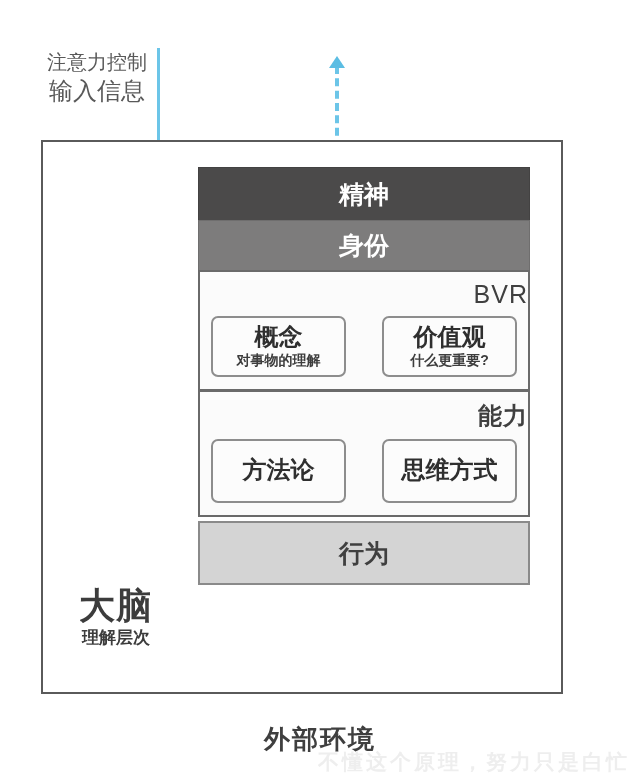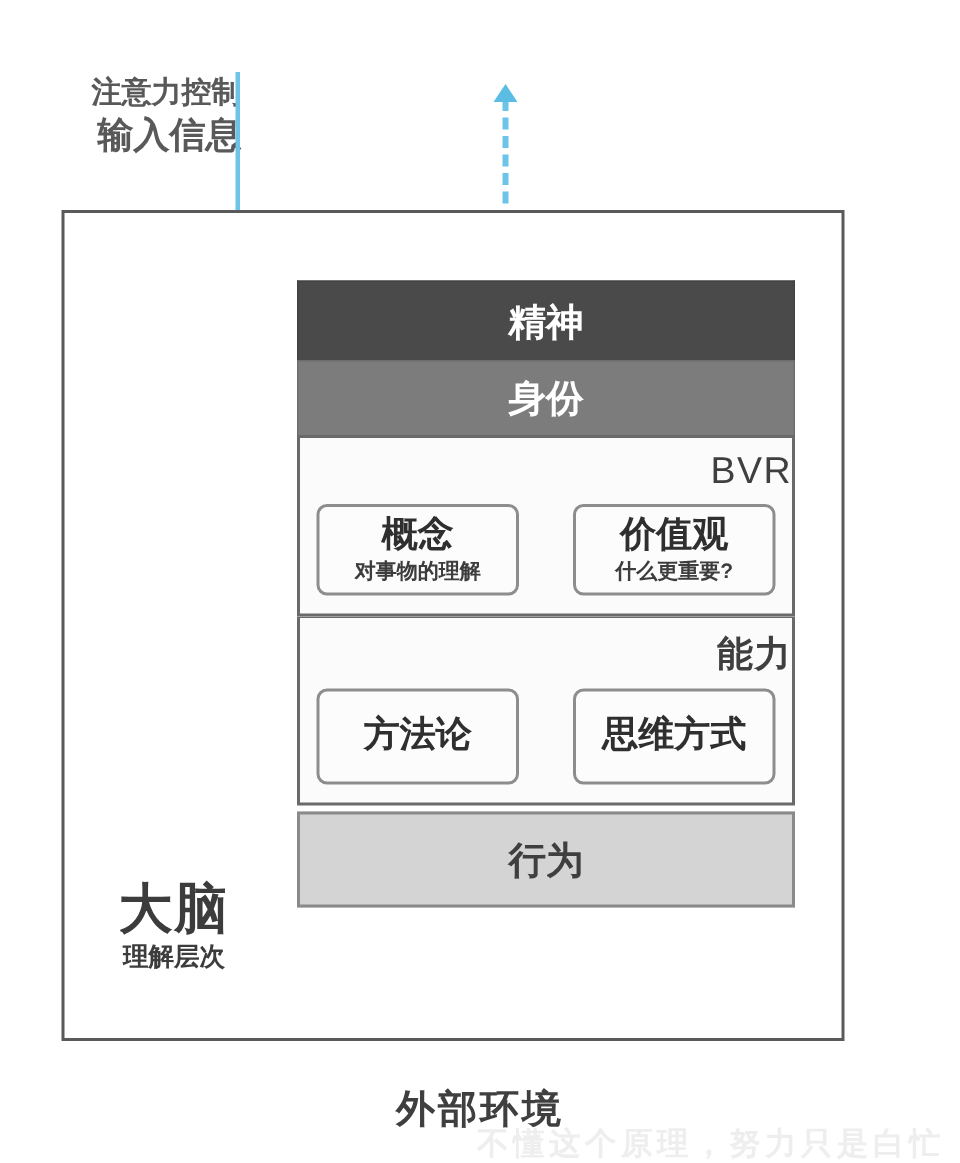--- a/index.html
+++ b/index.html
@@ -22,24 +22,24 @@
     width: 640px;
     height: 775px;
   }
 
   
   .attn-label {
     position: absolute;
     left: 33px;
     top: 52px;
     width: 128px;
-    text-align: right;
+    text-align: center;
     line-height: 1.08;
     color: #595959;
-    font-weight: bold;
+    font-weight: normal;
     white-space: nowrap;
   }
   .attn-label .l1 { font-size: 20px; letter-spacing: 0px; display:block; }
   .attn-label .l2 { font-size: 24px; letter-spacing: 0px; display:block; margin-top: 4px;}
 
   
   .blue-v {
     position: absolute;
     left: 157px;
     top: 48px;
@@ -158,21 +158,20 @@
     letter-spacing: 0px;
   }
 
   
   .stack {
     position: absolute;
     left: 198px;
     top: 167px;
     width: 332px;
     box-sizing: border-box;
-    margin-top: 20px;
   }
 
   .band {
     width: 100%;
     box-sizing: border-box;
     display: flex;
     align-items: center;
     justify-content: center;
     color: #ffffff;
     font-weight: bold;

